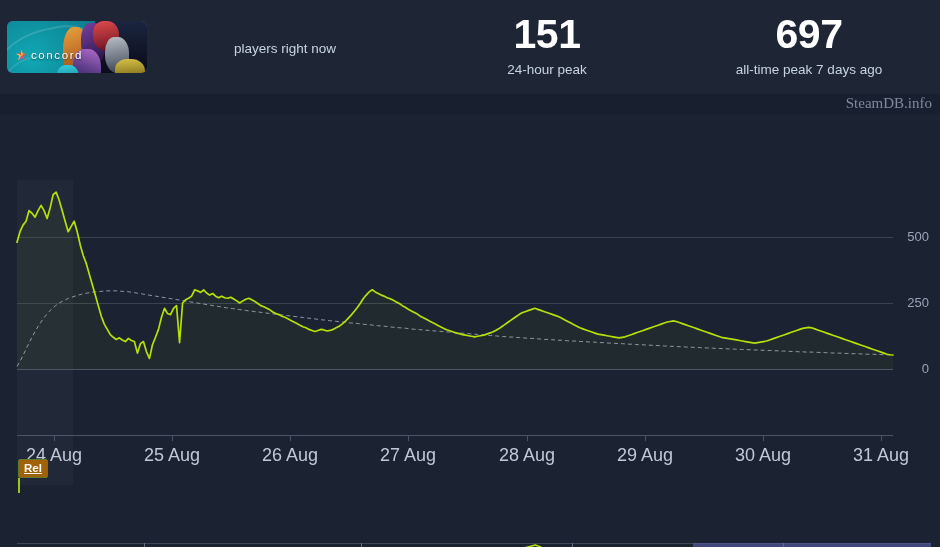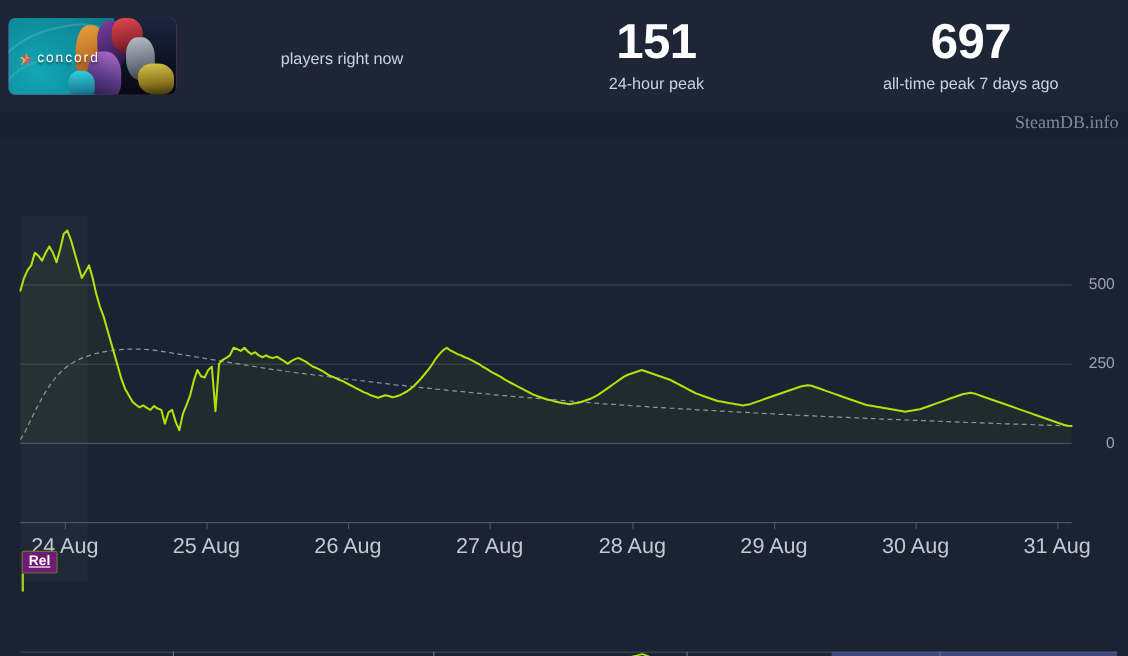--- a/index.html
+++ b/index.html
@@ -23,21 +23,21 @@
     display: flex;
     align-items: center;
   }
   .capsule-wrap {
     width: 154px; height: 94px;
     display: flex; align-items: center; justify-content: center;
     flex: 0 0 154px;
   }
   .capsule {
     position: relative;
-    width: 140px; height: 64px;
+    width: 140px; height: 52px;
     border-radius: 6px;
     overflow: hidden;
     background: #a21caf;
   }
   .cap-bg {
     position: absolute; inset: 0;
     background:
       radial-gradient(circle at 18% 70%, #12a7b4 0%, #0b7d8e 55%, #075f72 100%);
   }
   .cap-swoosh {
@@ -213,21 +213,21 @@
     background: #4a5666;
   }
 
   
   .marker-flag {
     position: absolute;
     left: 18px; top: 345px;
     z-index: 6;
   }
   .flag-box {
-    background: #701a75;
+    background: #a16207;
     border: 1px solid #62772c;
     color: #ffffff;
     font-size: 11.5px;
     font-weight: 700;
     padding: 1px 5px 2px;
     border-radius: 2px;
     line-height: 1.25;
     text-decoration: underline;
   }
   .flag-stem {

